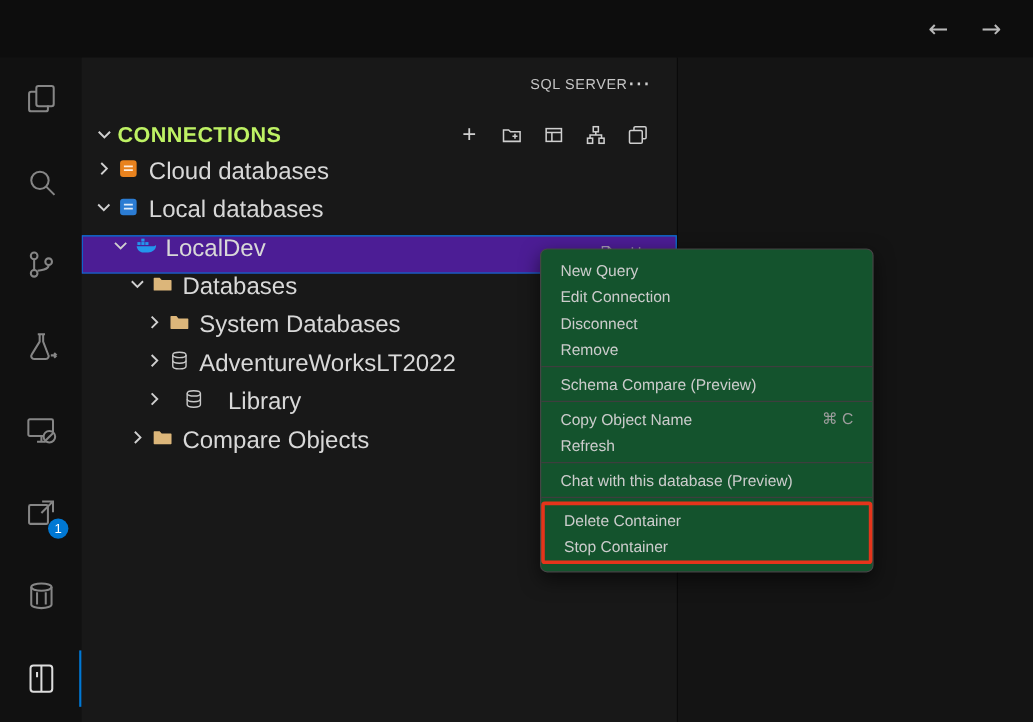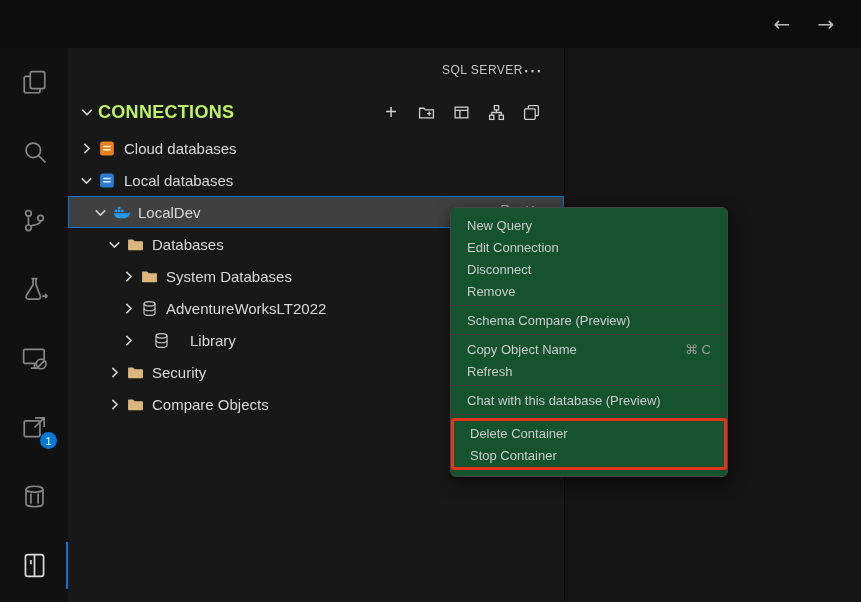--- a/index.html
+++ b/index.html
@@ -65,26 +65,26 @@
   .sb-toolbar { margin-left: auto; display: flex; align-items: center; gap: 13px; padding-right: 6px; }
   .tb-btn {
     width: 22px; height: 22px; display: flex; align-items: center; justify-content: center;
     color: #cfcfcf; background: none; border: none; cursor: default;
   }
   .tb-btn svg { width: 17px; height: 17px; stroke: currentColor; fill: none; stroke-width: 1.2; }
   .tb-plus { font-size: 20px; font-weight: 400; line-height: 1; }
   
   .tree { position: relative; }
   .tree-row {
-    height: 32px; display: flex; align-items: center;
-    font-size: 15px; color: #d8d8d8; position: relative; cursor: default;
+    height: 32px; display: flex; 
+    font-size: 20px; color: #d8d8d8; position: relative; cursor: default;
     white-space: nowrap;
   }
   .tree-row.selected {
-    background: #404040;
+    background: #4c1d95;
     box-shadow: inset 0 0 0 1px var(--accent);
   }
   .chev { width: 17px; height: 17px; flex: none; margin-right: 4px; display: flex; }
   .chev svg { width: 17px; height: 17px; }
   .ticon { width: 17px; height: 17px; flex: none; margin-right: 8px; display: flex; }
   .ticon svg { width: 17px; height: 17px; }
   .row-actions { position: absolute; right: 26px; top: 8px; display: flex; gap: 8px; opacity: .8; }
   .row-actions svg { width: 16px; height: 16px; }
   
   .editor { flex: 1; background: #141414; }
@@ -332,33 +332,20 @@
           <span class="chev">
             <svg viewBox="0 0 16 16" fill="none" stroke="#cfcfcf" stroke-width="1.5">
               <path d="M6 3.6 10.4 8 6 12.4"></path>
             </svg>
           </span>
           <span class="ticon">
             <svg viewBox="0 0 16 16">
               <path d="M1.5 3.2h4.2l1.6 1.8h7.2c.3 0 .5.2.5.5v7.3c0 .3-.2.5-.5.5h-13c-.3 0-.5-.2-.5-.5V3.7c0-.3.2-.5.5-.5z" fill="var(--folder)"></path>
             </svg>
           </span>
-          <span>Security</span>
-        </div>
-        <div class="tree-row" style="padding-left: 38px;">
-          <span class="chev">
-            <svg viewBox="0 0 16 16" fill="none" stroke="#cfcfcf" stroke-width="1.5">
-              <path d="M6 3.6 10.4 8 6 12.4"></path>
-            </svg>
-          </span>
-          <span class="ticon">
-            <svg viewBox="0 0 16 16">
-              <path d="M1.5 3.2h4.2l1.6 1.8h7.2c.3 0 .5.2.5.5v7.3c0 .3-.2.5-.5.5h-13c-.3 0-.5-.2-.5-.5V3.7c0-.3.2-.5.5-.5z" fill="var(--folder)"></path>
-            </svg>
-          </span>
           <span>Compare Objects</span>
         </div>
       </div>
   </div>
 
   <div class="editor"></div>
 </div>
 
 <div class="context-menu" id="menu">
     <div class="menu-group">

